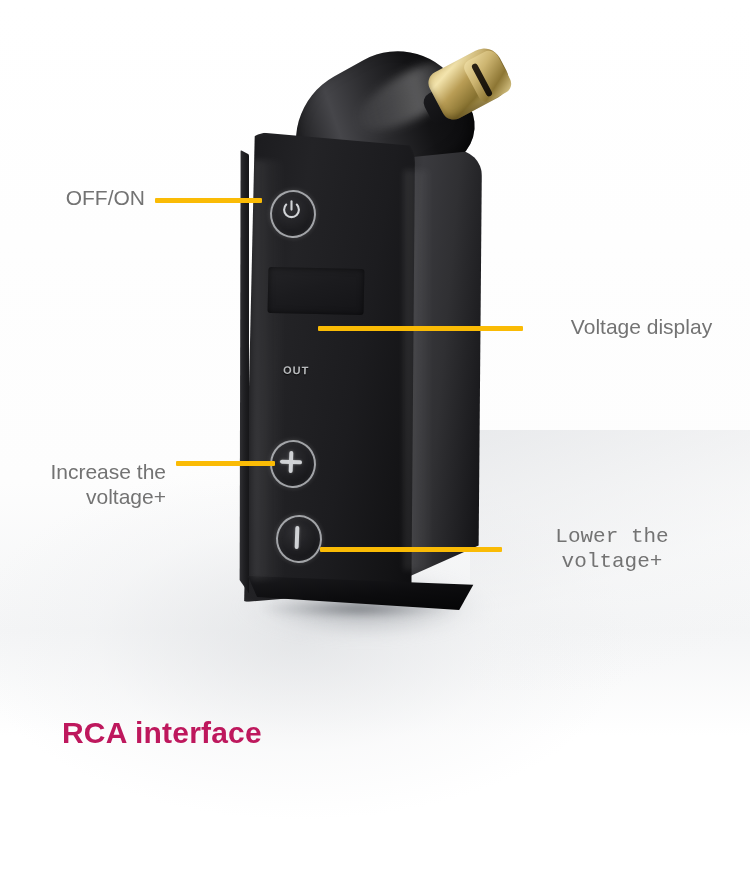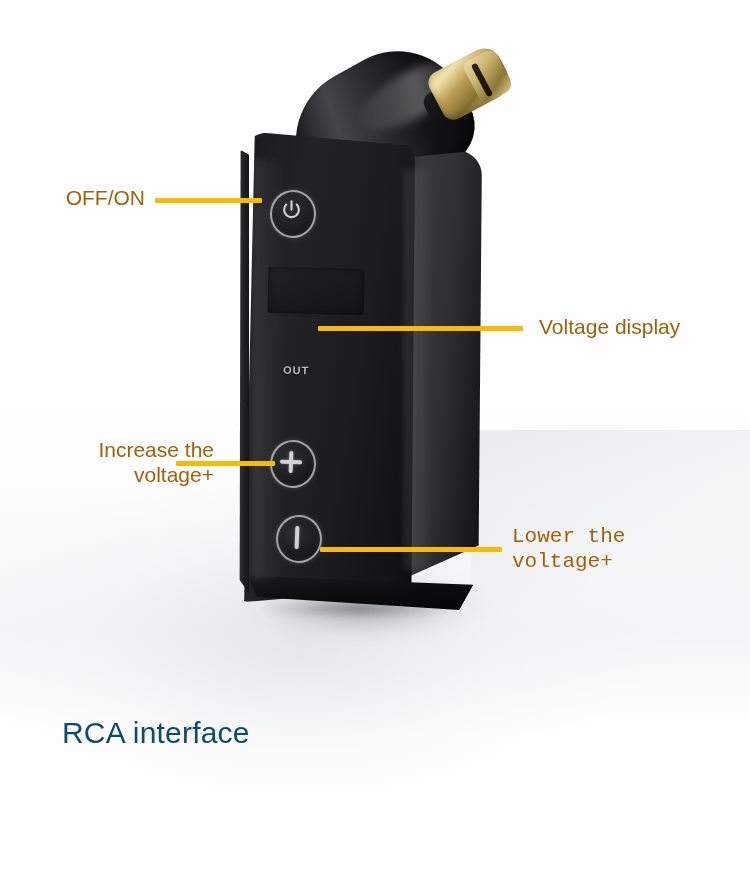--- a/index.html
+++ b/index.html
@@ -239,35 +239,35 @@
   
   .leader {
     position: absolute;
     height: 5px;
     border-radius: 1px;
   }
 
   
   .label {
     position: absolute;
-    color: #a16207;
+    color: #737373;
     font-size: 21px;
     line-height: 25px;
     white-space: pre-line;
   }
-  .label-right { text-align: left; }
+  .label-right { text-align: center; }
   .label-left  { text-align: right; }
 
   
   .caption-title {
     position: absolute;
     left: 62px; top: 716px;
     font-size: 30px;
-    font-weight: 400;
-    color: #0c4a6e;
+    font-weight: 700;
+    color: #be185d;
     letter-spacing: 0.2px;
   }
   .caption-sub {
     position: absolute;
     left: 62px; top: 760px;
     font-size: 23px;
     font-weight: 400;
     color: #17181b;
   }
 </style>
@@ -318,21 +318,21 @@
 
   </div>
 
   <div class="leader" style="left: 155px; top: 198px; width: 107px; background: rgb(250, 187, 5);"></div>
   <div class="label label-left" style="left:0px; top:185px; width:145px;">OFF/ON</div>
 
   <div class="leader" style="left: 318px; top: 326px; width: 205px; background: rgb(250, 187, 5);"></div>
   <div class="label label-right" style="left:539px; top:314px; width:205px;">Voltage display</div>
 
   <div class="leader" style="left: 176px; top: 461px; width: 99px; background: rgb(250, 187, 5);"></div>
-  <div class="label label-left" style="left:0px; top:437px; width:166px;padding-left:48px;">Increase the
+  <div class="label label-left" style="left:0px; top:459px; width:166px;">Increase the
 voltage+</div>
 
   <div class="leader" style="left: 320px; top: 547px; width: 182px; background: rgb(250, 187, 5);"></div>
   <div class="label label-right" style="left:512px; top:524px; width:200px;font-family:Liberation Mono, monospace;">Lower the
 voltage+</div>
 
   <div class="caption-title">RCA interface</div>
 
 </div>
 

